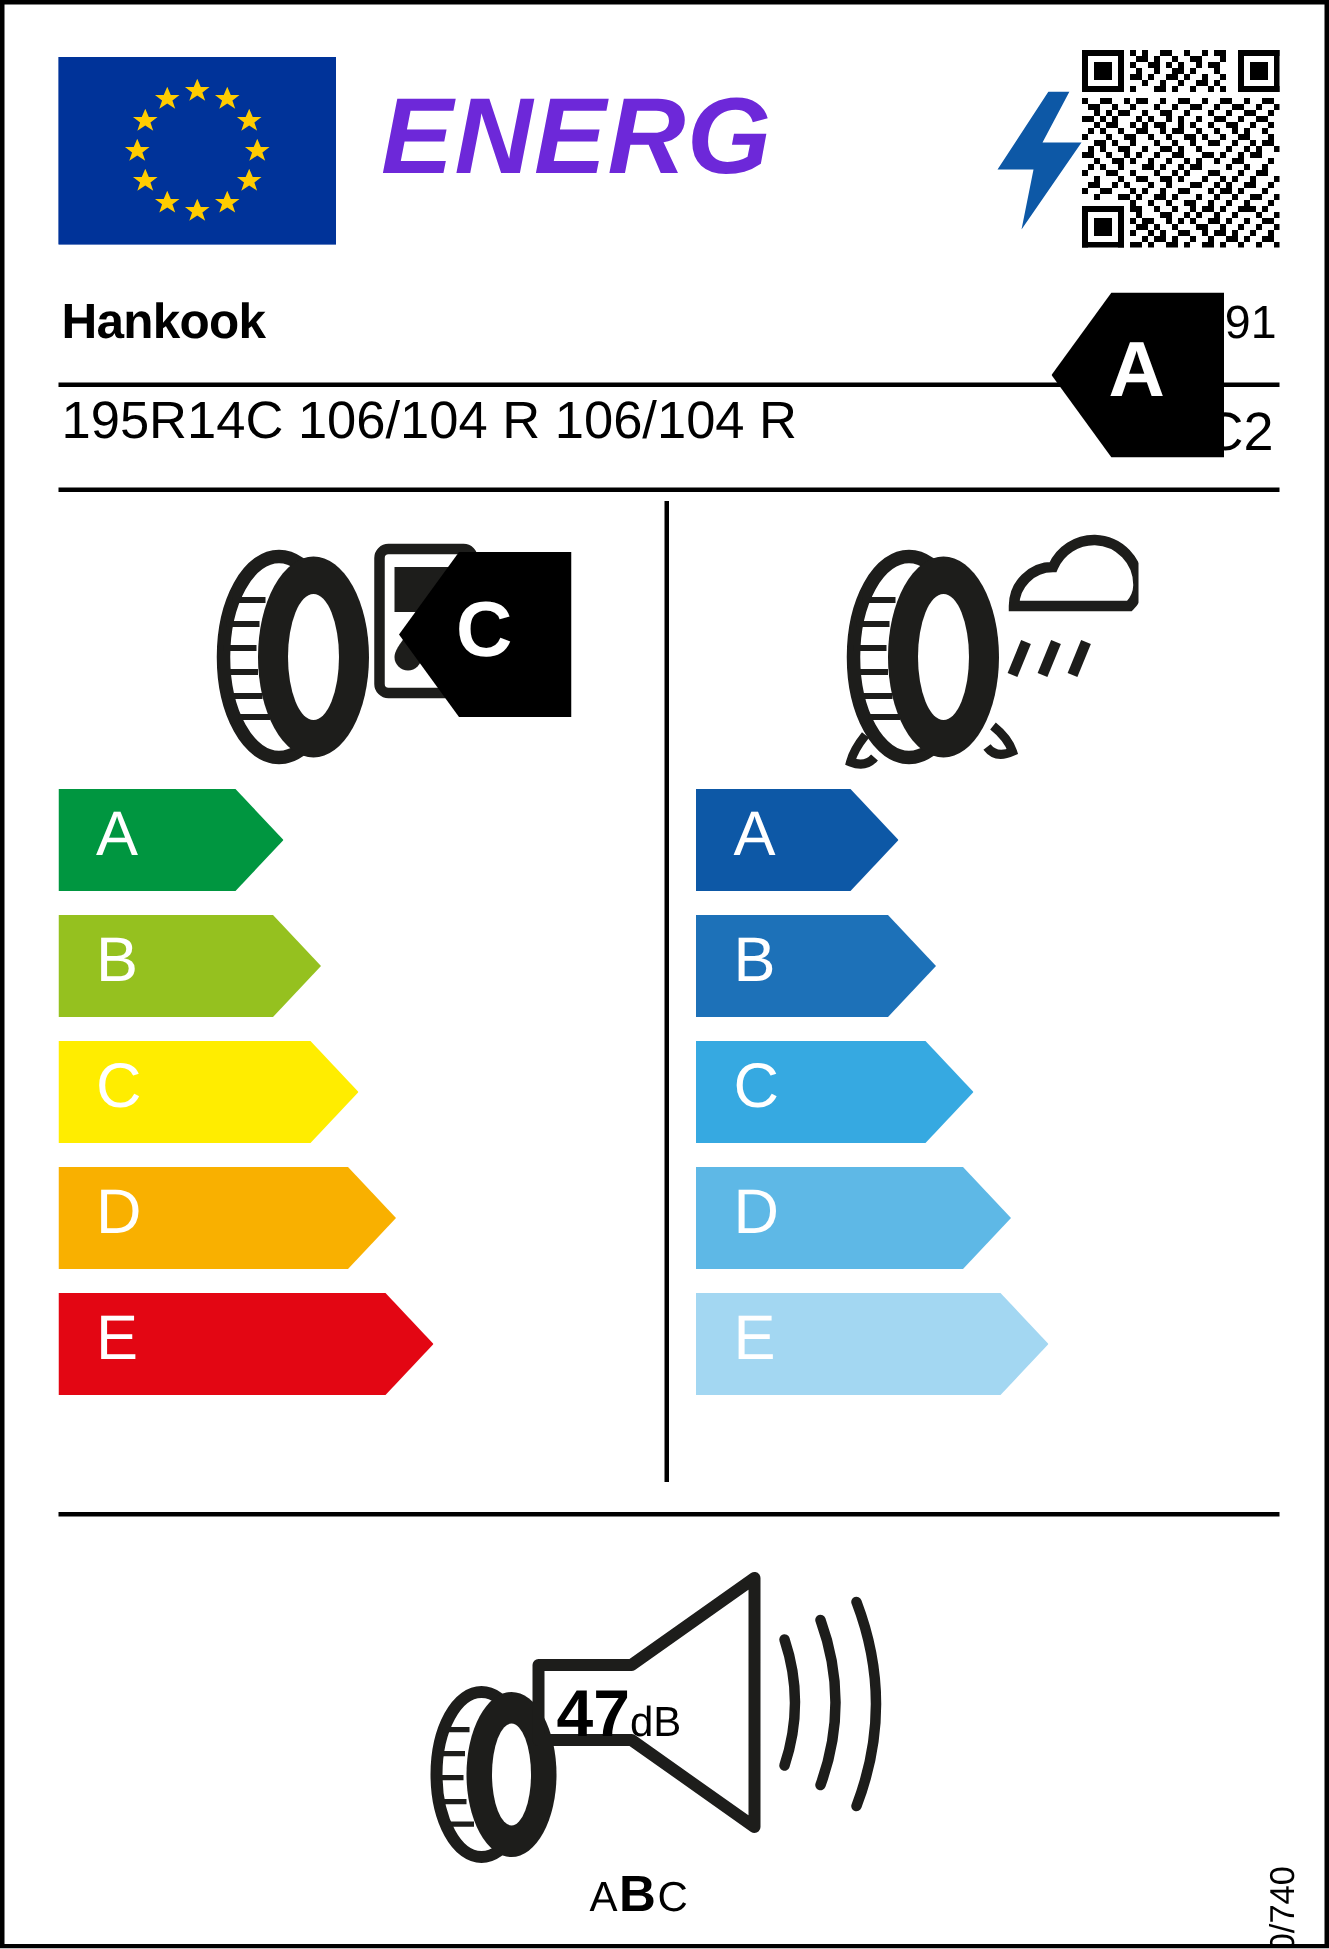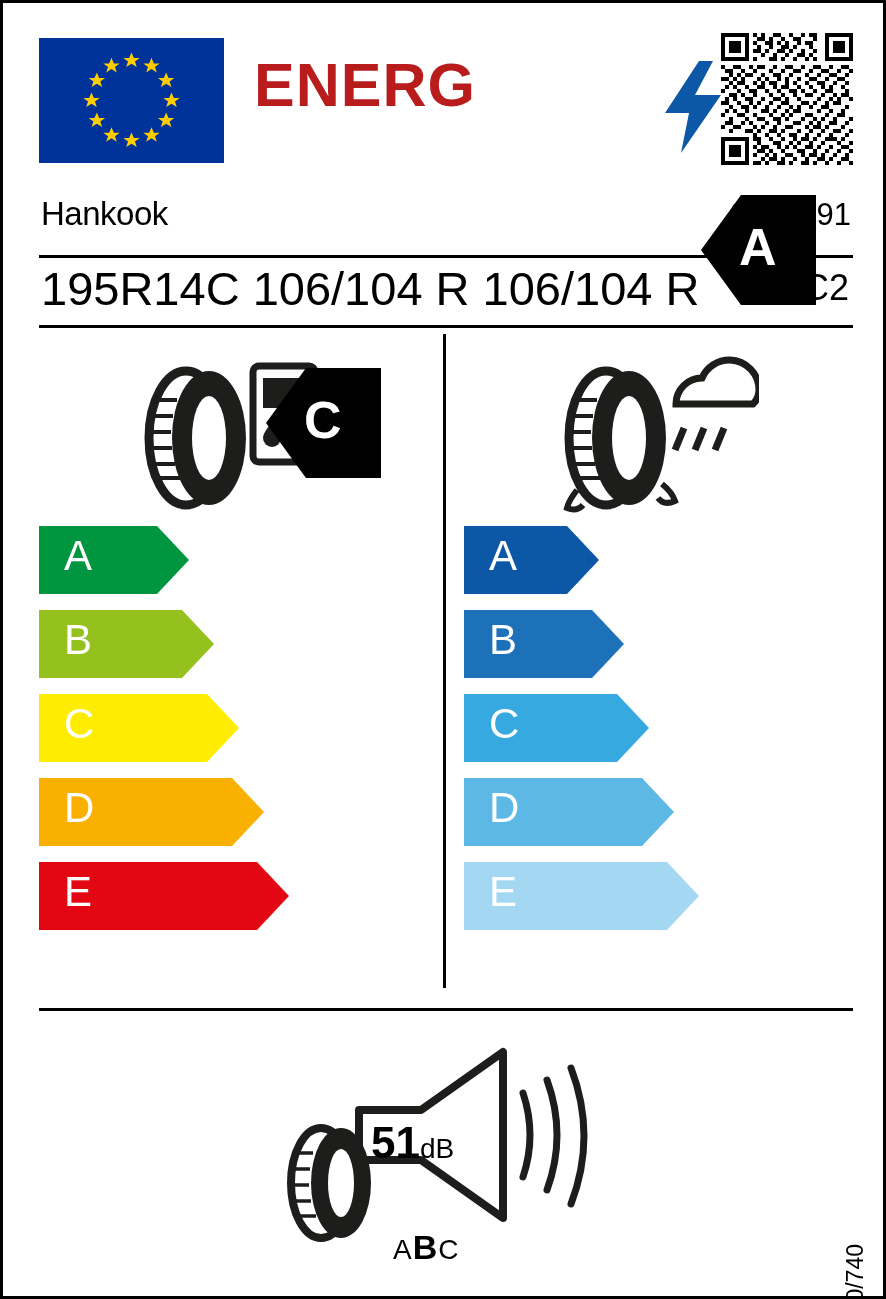--- a/index.html
+++ b/index.html
@@ -36,26 +36,27 @@
     width: 185px;
     height: 125px;
     background: #003399;
   }
   .eu-flag svg { display: block; }
 
   .energ-word {
     position: absolute;
     left: 215px;
     top: 22px;
-    font-size: 61px;
+    font-size: 72px;
     font-weight: bold;
     letter-spacing: 1px;
-    color: #b91c1c;
+    color: #6d28d9;
     line-height: 1;
     font-family: "Liberation Sans", sans-serif;
+    font-style: italic;
   }
   .bolt {
     position: absolute;
     left: 624px;
     top: 28px;
     width: 60px;
     height: 92px;
   }
   .qr {
     position: absolute;
@@ -72,21 +73,21 @@
     top: 190px;
     width: 814px;
     height: 62px;
     border-bottom: 3px solid #000;
   }
   .brand-name {
     position: absolute;
     left: 2px;
     top: 2px;
     font-size: 33px;
-    font-weight: normal;
+    font-weight: bold;
     letter-spacing: -0.5px;
   }
   .type-code {
     position: absolute;
     right: 2px;
     top: 4px;
     font-size: 31px;
     font-weight: normal;
     letter-spacing: 0px;
   }
@@ -97,21 +98,21 @@
     left: 36px;
     top: 258px;
     width: 814px;
     height: 64px;
     border-bottom: 3px solid #000;
   }
   .size-text {
     position: absolute;
     left: 2px;
     top: 0px;
-    font-size: 47px;
+    font-size: 35px;
     letter-spacing: 0px;
   }
   .class-text {
     position: absolute;
     right: 4px;
     top: 6px;
     font-size: 36px;
   }
 
   
@@ -225,21 +226,21 @@
     font-size: 44px;
     font-weight: bold;
   }
   .noise-db .unit {
     font-size: 28px;
     font-weight: normal;
   }
   .noise-class {
     position: absolute;
     left: 120px;
-    top: 190px;
+    top: 206px;
     font-size: 28px;
     letter-spacing: 1px;
   }
   .noise-class .sel {
     font-size: 34px;
     font-weight: bold;
   }
 
   
   .reg {
@@ -806,21 +807,21 @@
       <g>
         <polygon points="86,72 148,72 230,14 230,180 148,122 86,122" fill="none" stroke="#1d1d1b" stroke-width="8" stroke-linejoin="round"></polygon>
       </g>
       <g fill="none" stroke="#1d1d1b" stroke-width="7" stroke-linecap="round">
         <path d="M250 55 q14 42 0 84"></path>
         <path d="M274 42 q20 55 0 110"></path>
         <path d="M298 30 q26 68 0 136"></path>
       </g>
     </svg>
     <div class="noise-db">
-      <span>51</span><span class="unit">dB</span>
+      <span>47</span><span class="unit">dB</span>
     </div>
     <div class="noise-class">
       <span>A</span><span class="sel">B</span><span>C</span>
     </div>
   </div>
 
   <div class="reg">2020/740</div>
 
 </div>
 

